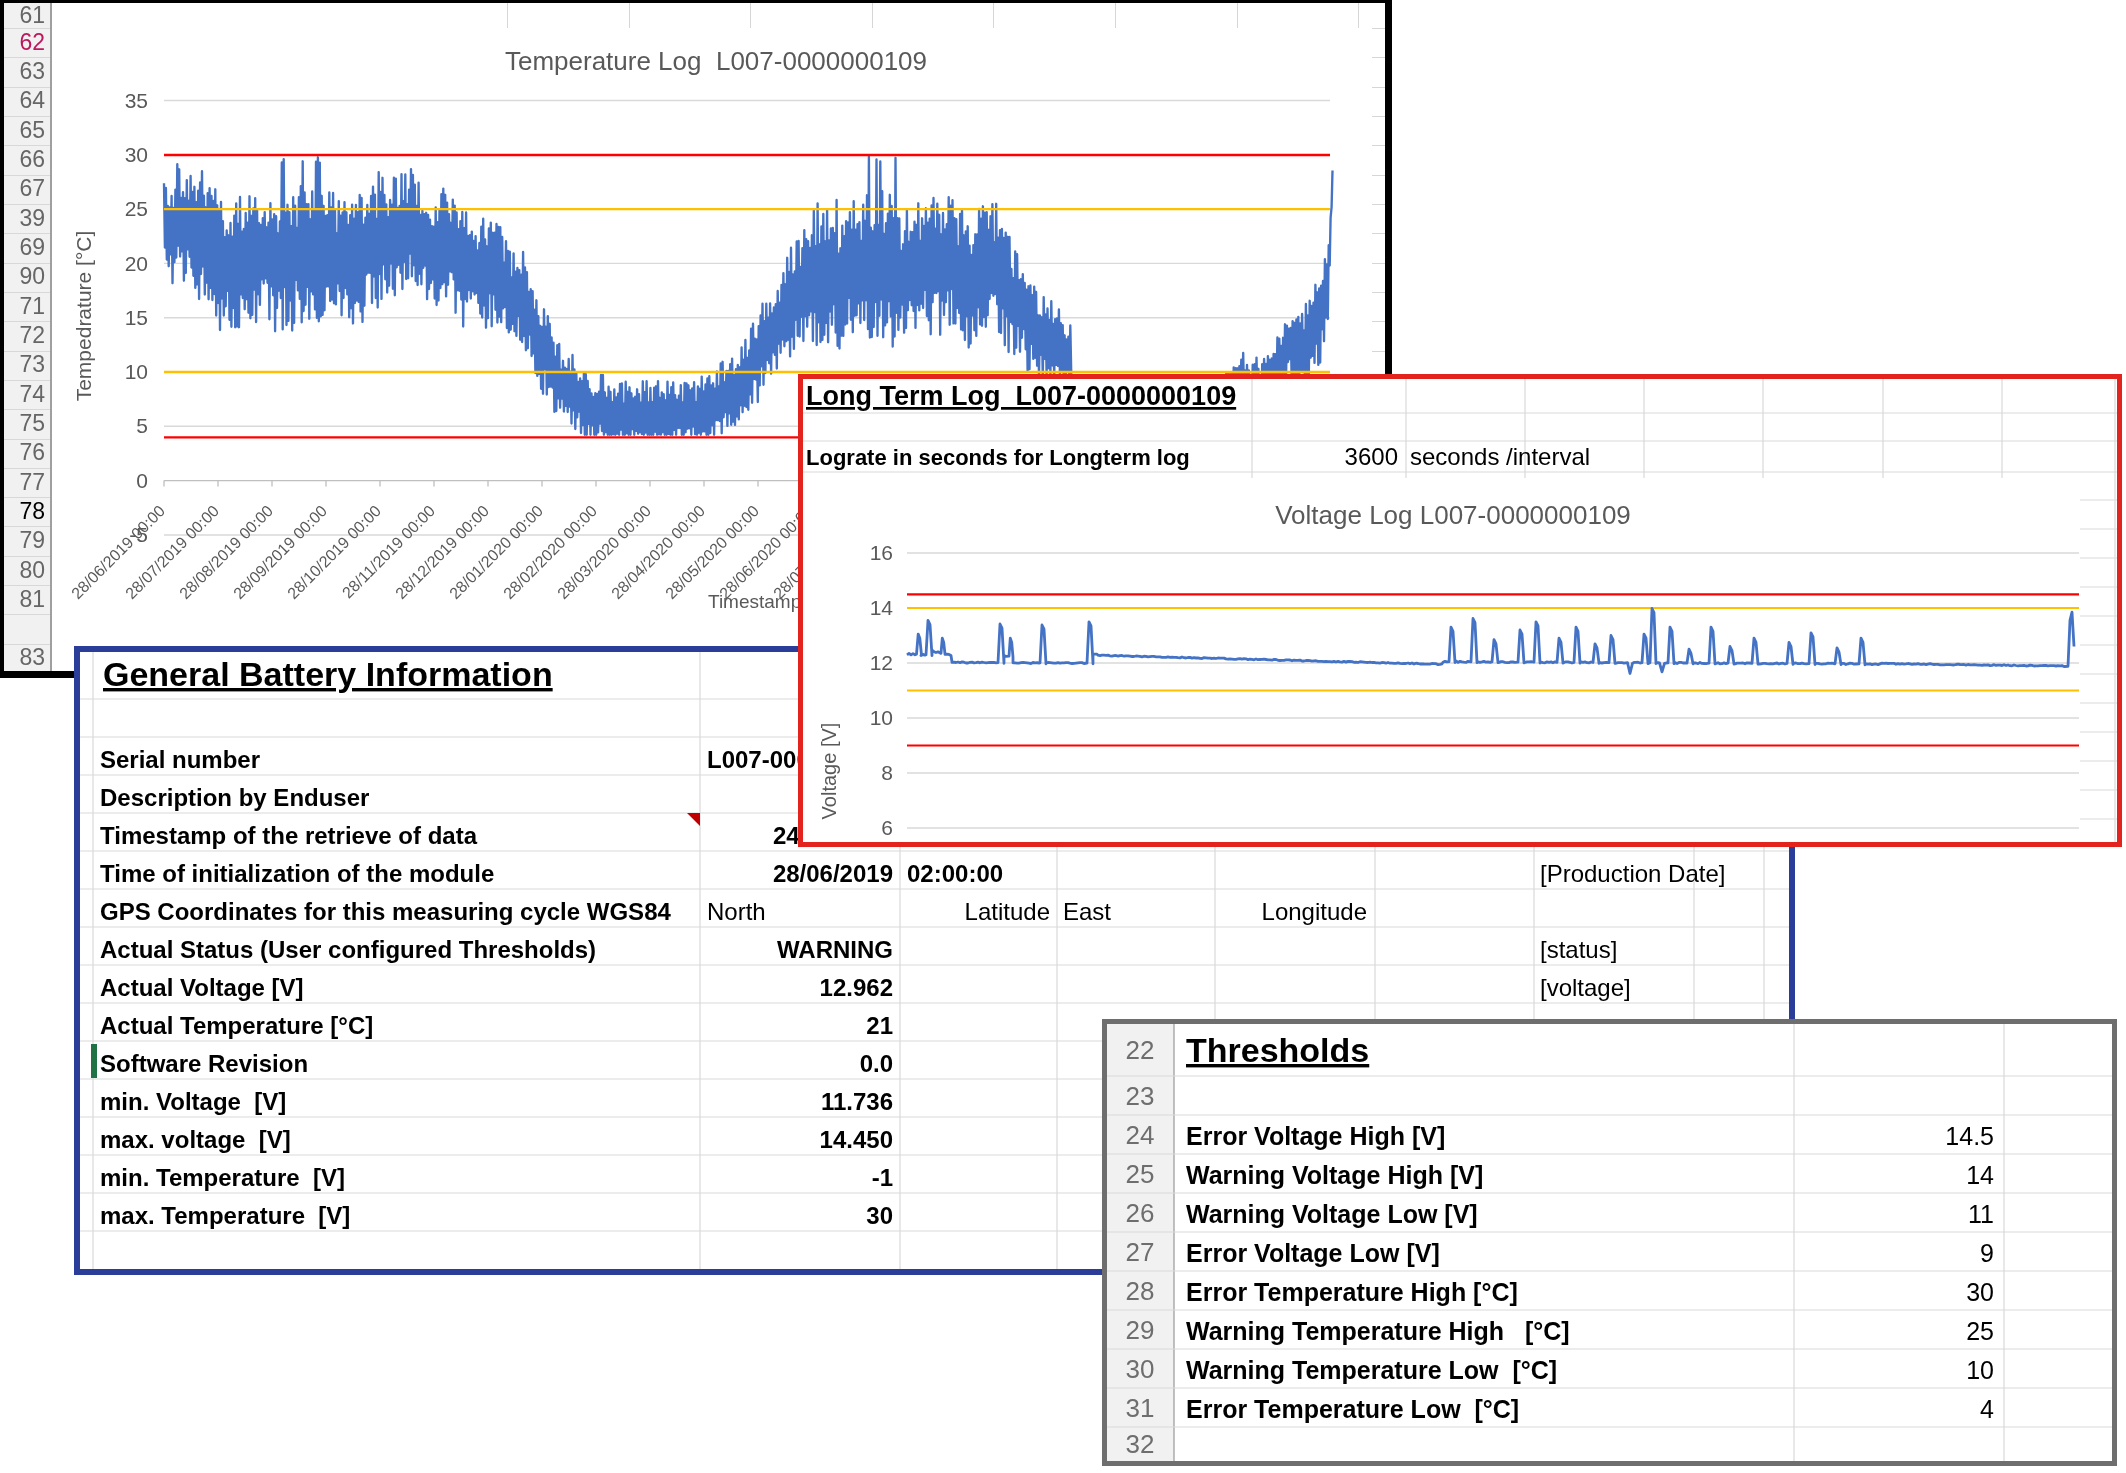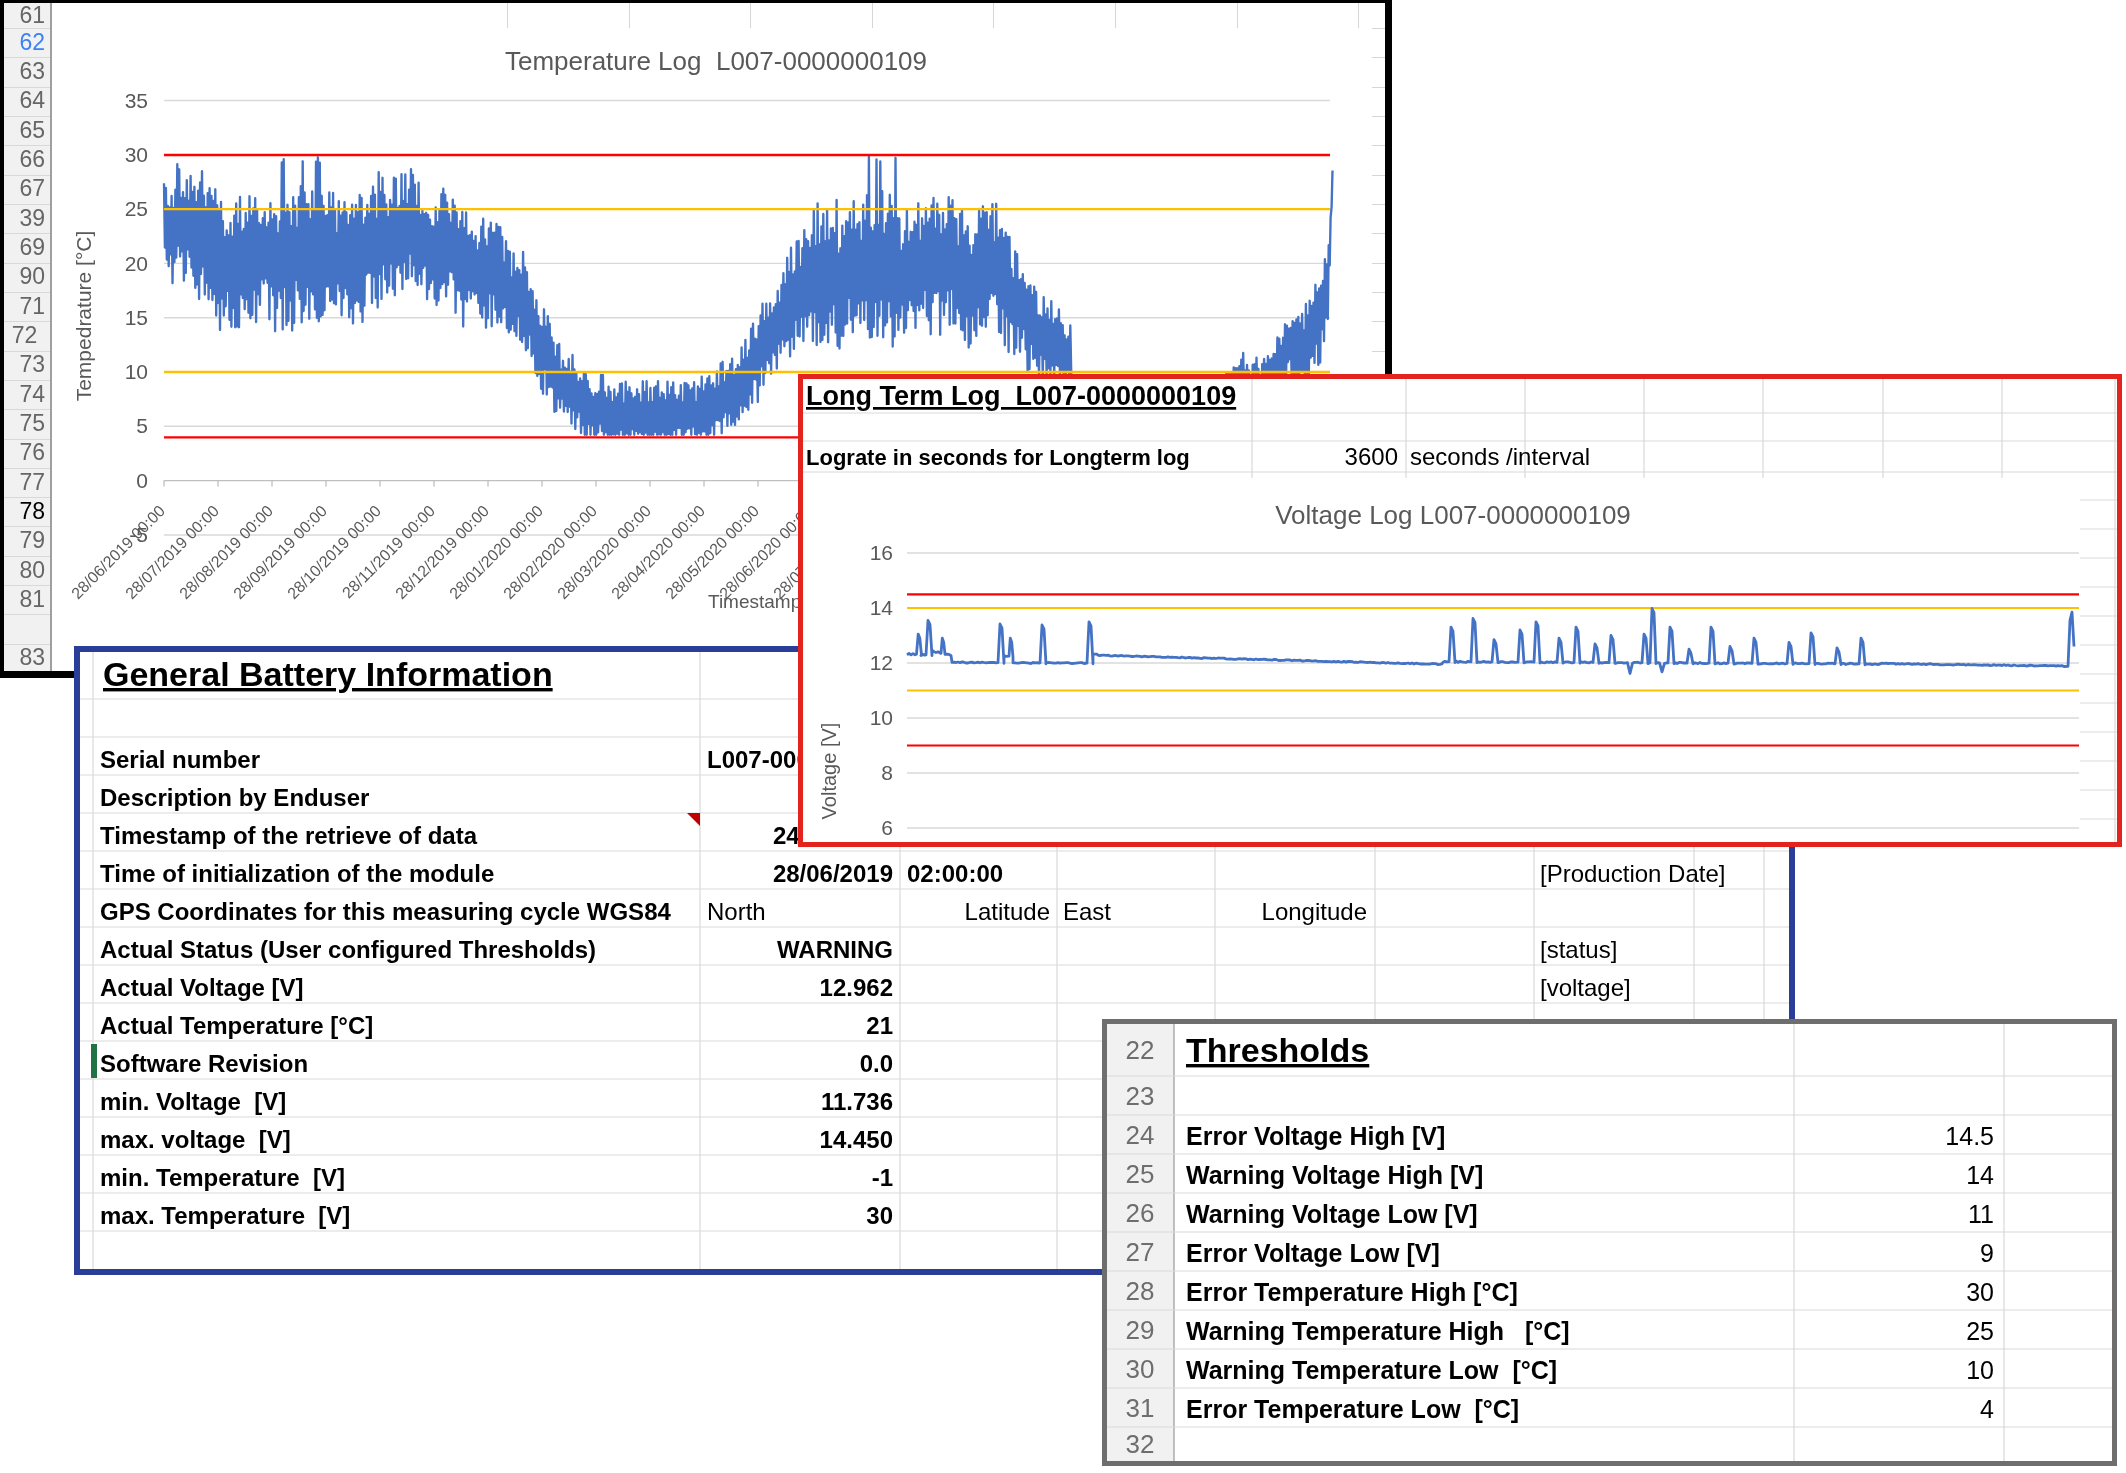--- a/index.html
+++ b/index.html
@@ -34,31 +34,31 @@
   <div class="abs" style="left:4px;top:409.2px;width:46px;height:1px;background:#d8d8d8;"></div>
   <div class="abs" style="left:4px;top:438.5px;width:46px;height:1px;background:#d8d8d8;"></div>
   <div class="abs" style="left:4px;top:467.8px;width:46px;height:1px;background:#d8d8d8;"></div>
   <div class="abs" style="left:4px;top:497.1px;width:46px;height:1px;background:#d8d8d8;"></div>
   <div class="abs" style="left:4px;top:526.4px;width:46px;height:1px;background:#d8d8d8;"></div>
   <div class="abs" style="left:4px;top:555.8px;width:46px;height:1px;background:#d8d8d8;"></div>
   <div class="abs" style="left:4px;top:585.1px;width:46px;height:1px;background:#d8d8d8;"></div>
   <div class="abs" style="left:4px;top:614.4px;width:46px;height:1px;background:#d8d8d8;"></div>
   <div class="abs" style="left:4px;top:643.7px;width:46px;height:1px;background:#d8d8d8;"></div>
   <div class="txt" style="left:4px;top:3.5px;width:41px;text-align:right;font-size:23px;color:#666;">61</div>
-  <div class="txt" style="left:4px;top:30.7px;width:41px;text-align:right;font-size:23px;color:#3b82f6;">62</div>
+  <div class="txt" style="left:4px;top:30.7px;width:41px;text-align:right;font-size:23px;color:#be185d;">62</div>
   <div class="txt" style="left:4px;top:60.0px;width:41px;text-align:right;font-size:23px;color:#666;">63</div>
   <div class="txt" style="left:4px;top:89.3px;width:41px;text-align:right;font-size:23px;color:#666;">64</div>
   <div class="txt" style="left:4px;top:118.7px;width:41px;text-align:right;font-size:23px;color:#666;">65</div>
   <div class="txt" style="left:4px;top:148.0px;width:41px;text-align:right;font-size:23px;color:#666;">66</div>
   <div class="txt" style="left:4px;top:177.3px;width:41px;text-align:right;font-size:23px;color:#666;">67</div>
   <div class="txt" style="left:4px;top:206.6px;width:41px;text-align:right;font-size:23px;color:#666;">39</div>
   <div class="txt" style="left:4px;top:235.9px;width:41px;text-align:right;font-size:23px;color:#666;">69</div>
   <div class="txt" style="left:4px;top:265.3px;width:41px;text-align:right;font-size:23px;color:#666;">90</div>
   <div class="txt" style="left:4px;top:294.6px;width:41px;text-align:right;font-size:23px;color:#666;">71</div>
-  <div class="txt" style="left:4px;top:323.9px;width:41px;text-align:center;font-size:23px;color:#666;">72</div>
+  <div class="txt" style="left:4px;top:323.9px;width:41px;text-align:right;font-size:23px;color:#666;">72</div>
   <div class="txt" style="left:4px;top:353.2px;width:41px;text-align:right;font-size:23px;color:#666;">73</div>
   <div class="txt" style="left:4px;top:382.5px;width:41px;text-align:right;font-size:23px;color:#666;">74</div>
   <div class="txt" style="left:4px;top:411.9px;width:41px;text-align:right;font-size:23px;color:#666;">75</div>
   <div class="txt" style="left:4px;top:441.2px;width:41px;text-align:right;font-size:23px;color:#666;">76</div>
   <div class="txt" style="left:4px;top:470.5px;width:41px;text-align:right;font-size:23px;color:#666;">77</div>
   <div class="txt" style="left:4px;top:499.8px;width:41px;text-align:right;font-size:23px;color:#000000;">78</div>
   <div class="txt" style="left:4px;top:529.1px;width:41px;text-align:right;font-size:23px;color:#666;">79</div>
   <div class="txt" style="left:4px;top:558.5px;width:41px;text-align:right;font-size:23px;color:#666;">80</div>
   <div class="txt" style="left:4px;top:587.8px;width:41px;text-align:right;font-size:23px;color:#666;">81</div>
   <div class="txt" style="left:4px;top:617.1px;width:41px;text-align:right;font-size:23px;color:#666;padding-left:47px;">82</div>

